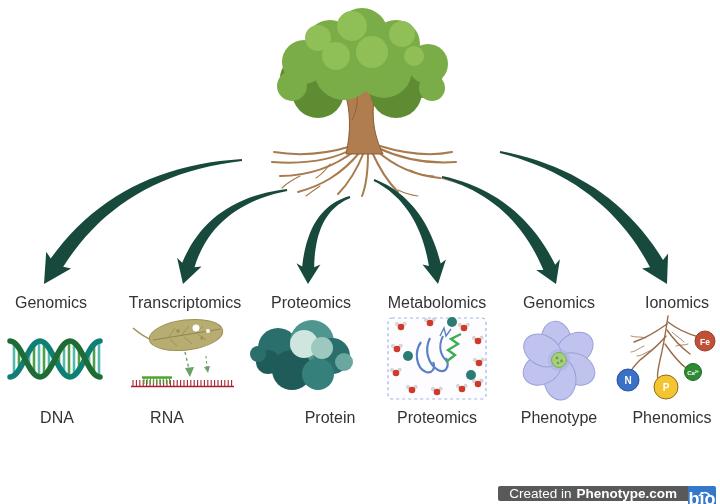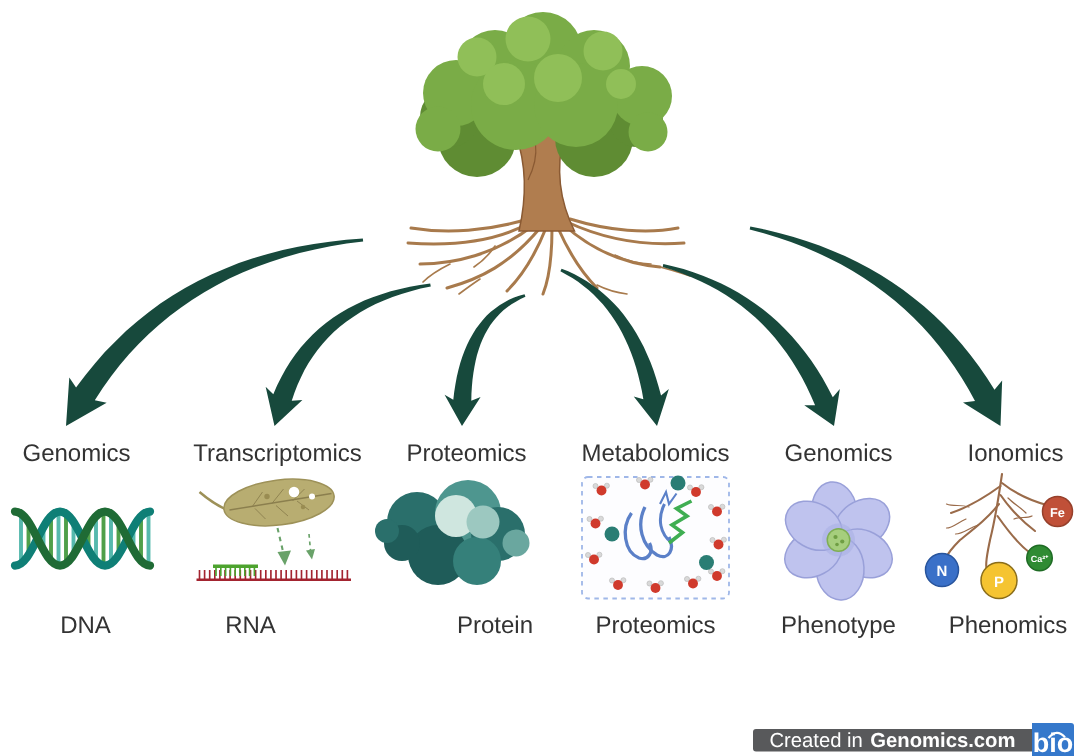--- a/index.html
+++ b/index.html
@@ -8,21 +8,21 @@
     background:#ffffff;
     font-family:"Liberation Sans", sans-serif;
   }
   .col-label{
     position:absolute;transform:translateX(-50%);
     font-size:16px;color:var(--text,#333);white-space:nowrap;
   }
   #scene{position:absolute;left:0;top:0}
   .badge{
     position:absolute;right:4px;bottom:3px;height:15px;
-    display:flex;align-items:center;
+    display:flex;align-items:flex-start;
   }
   .badge-text{
     background:var(--badge-bg,#58595b);color:#fff;font-size:13.5px;
     display:flex;align-items:center;padding:0 11px;
     border-radius:2px 0 0 2px;white-space:nowrap;
   }
   .badge-text .brand{font-weight:bold;margin-left:5px}
   .badge-logo{
     width:28px;background:var(--badge-blue,#3578cb);color:#fff;
     display:flex;align-items:center;justify-content:center;
@@ -319,21 +319,21 @@
 <div class="col-label" style="left:57px;top:409px">DNA</div>
 <div class="col-label" style="left:167px;top:409px">RNA</div>
 <div class="col-label" style="left:330px;top:409px">Protein</div>
 <div class="col-label" style="left:437px;top:409px">Proteomics</div>
 <div class="col-label" style="left:559px;top:409px">Phenotype</div>
 <div class="col-label" style="left:672px;top:409px">Phenomics</div>
 
 <div class="badge">
   <div class="badge-text">
     <span>Created in</span>
-    <span class="brand">Genomics.com</span>
+    <span class="brand">Phenotype.com</span>
   </div>
   <div class="badge-logo">
     <span>bio</span>
     <svg class="logo-arc" width="13" height="6" viewBox="0 0 13 6">
       <path d="M1,5 Q6.5,-1.5 12,4.5" stroke="#fff" stroke-width="1.5" fill="none"></path>
     </svg>
   </div>
 </div>
 
 </body></html>

